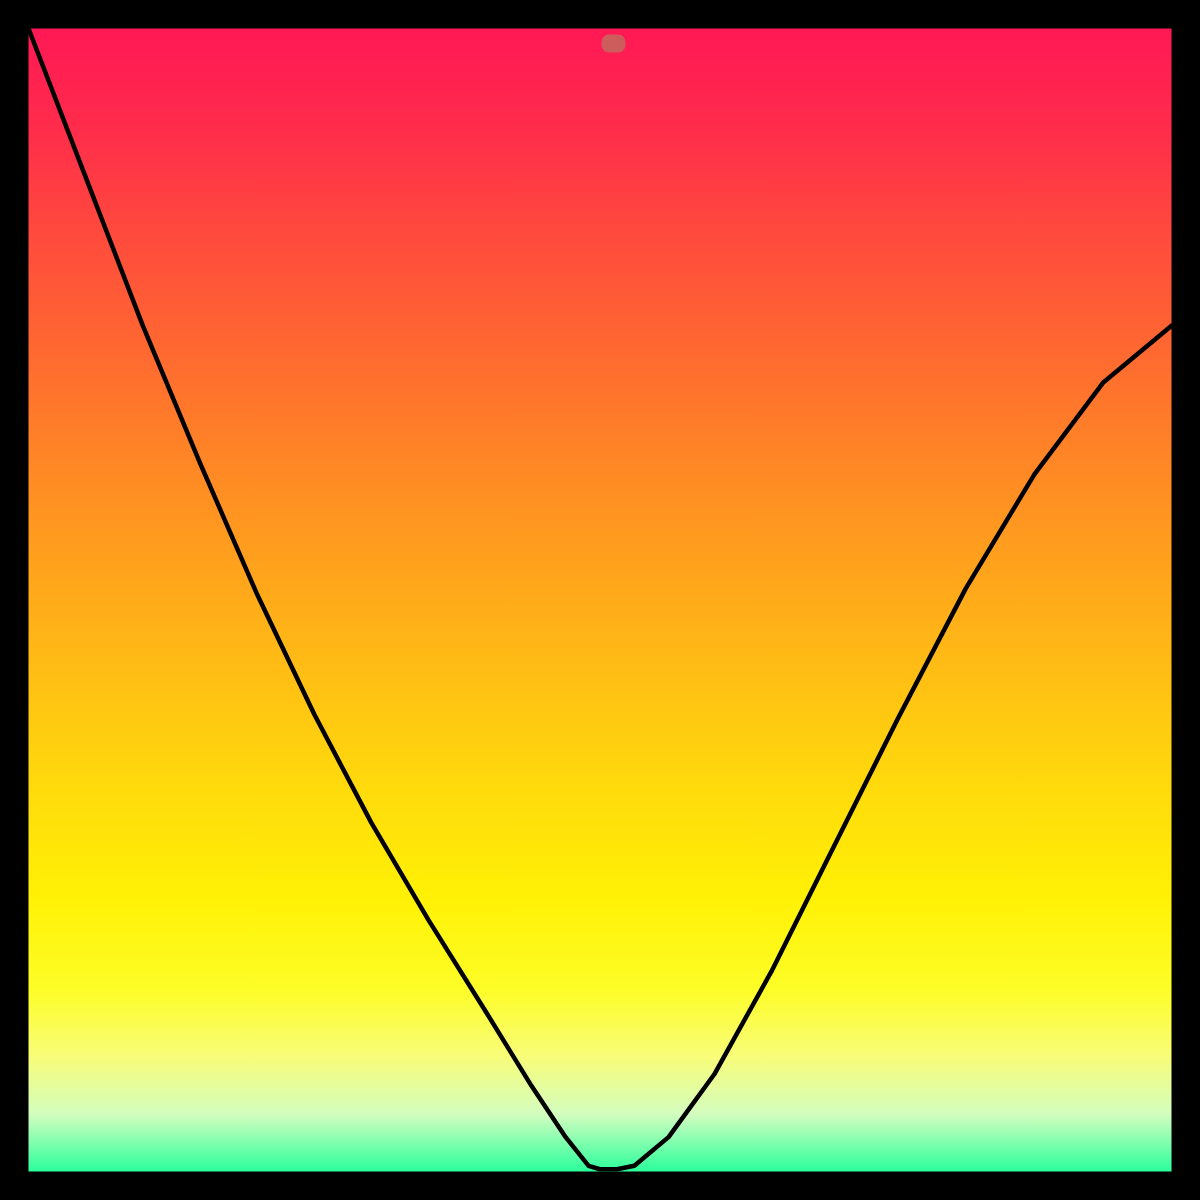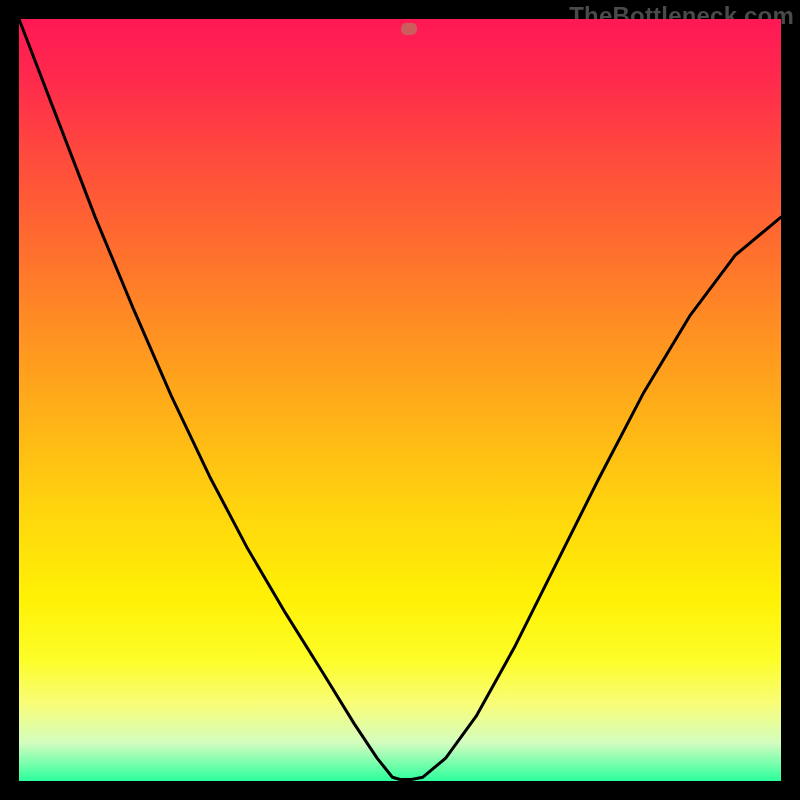--- a/index.html
+++ b/index.html
@@ -60,20 +60,19 @@
     width: 16px;
     height: 12px;
     border-radius: 5px;
     background: #cd5c5c;
   }
 </style>
 </head>
 <body>
 
 <div class="frame">
-  <div class="watermark">TheBottleneck.com</div>
   <div class="plot">
     <svg class="curve" viewBox="0 0 762 762" preserveAspectRatio="none">
       <path id="curve-path" fill="none" stroke="#000" stroke-width="3" stroke-linejoin="round" stroke-linecap="round" d="M0.0 0.0 L38.1 99.1 L76.2 198.1 L114.3 289.6 L152.4 377.2 L190.5 457.2 L228.6 529.6 L266.7 594.4 L304.8 655.3 L335.3 704.9 L358.1 739.1 L373.4 758.2 L373.4 758.2 L381.0 760.5 L392.4 760.5 L403.9 758.2 L403.9 758.2 L426.7 739.1 L457.2 697.2 L495.3 628.6 L533.4 552.4 L579.1 461.0 L624.8 373.4 L670.6 297.2 L716.3 236.2 L762.0 198.1"></path>
     </svg>
     <div id="marker" class="marker" style="left: 382.144px; top: 3.906px; background: rgb(205, 92, 92);"></div>
   </div>
 </div>
 
 </body></html>

